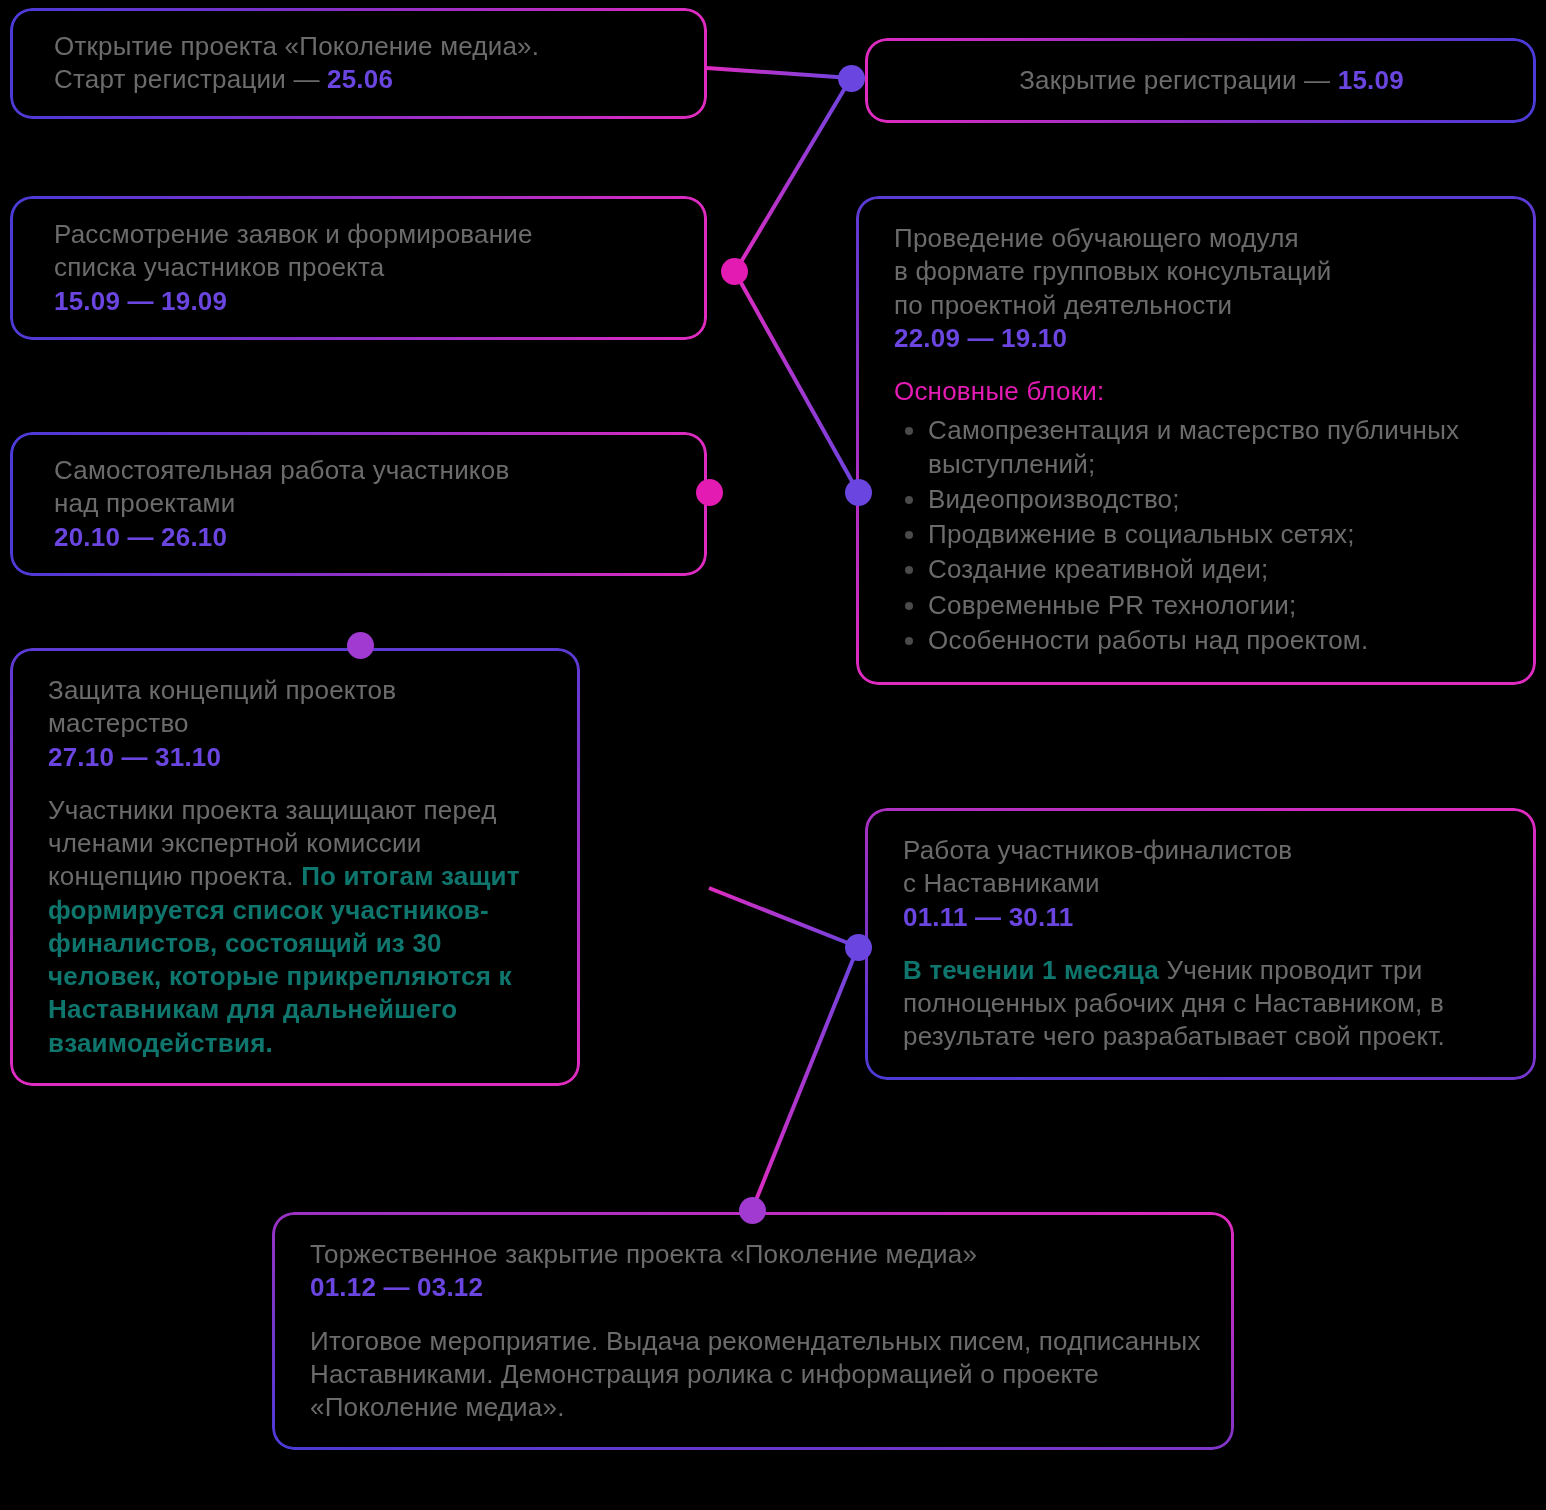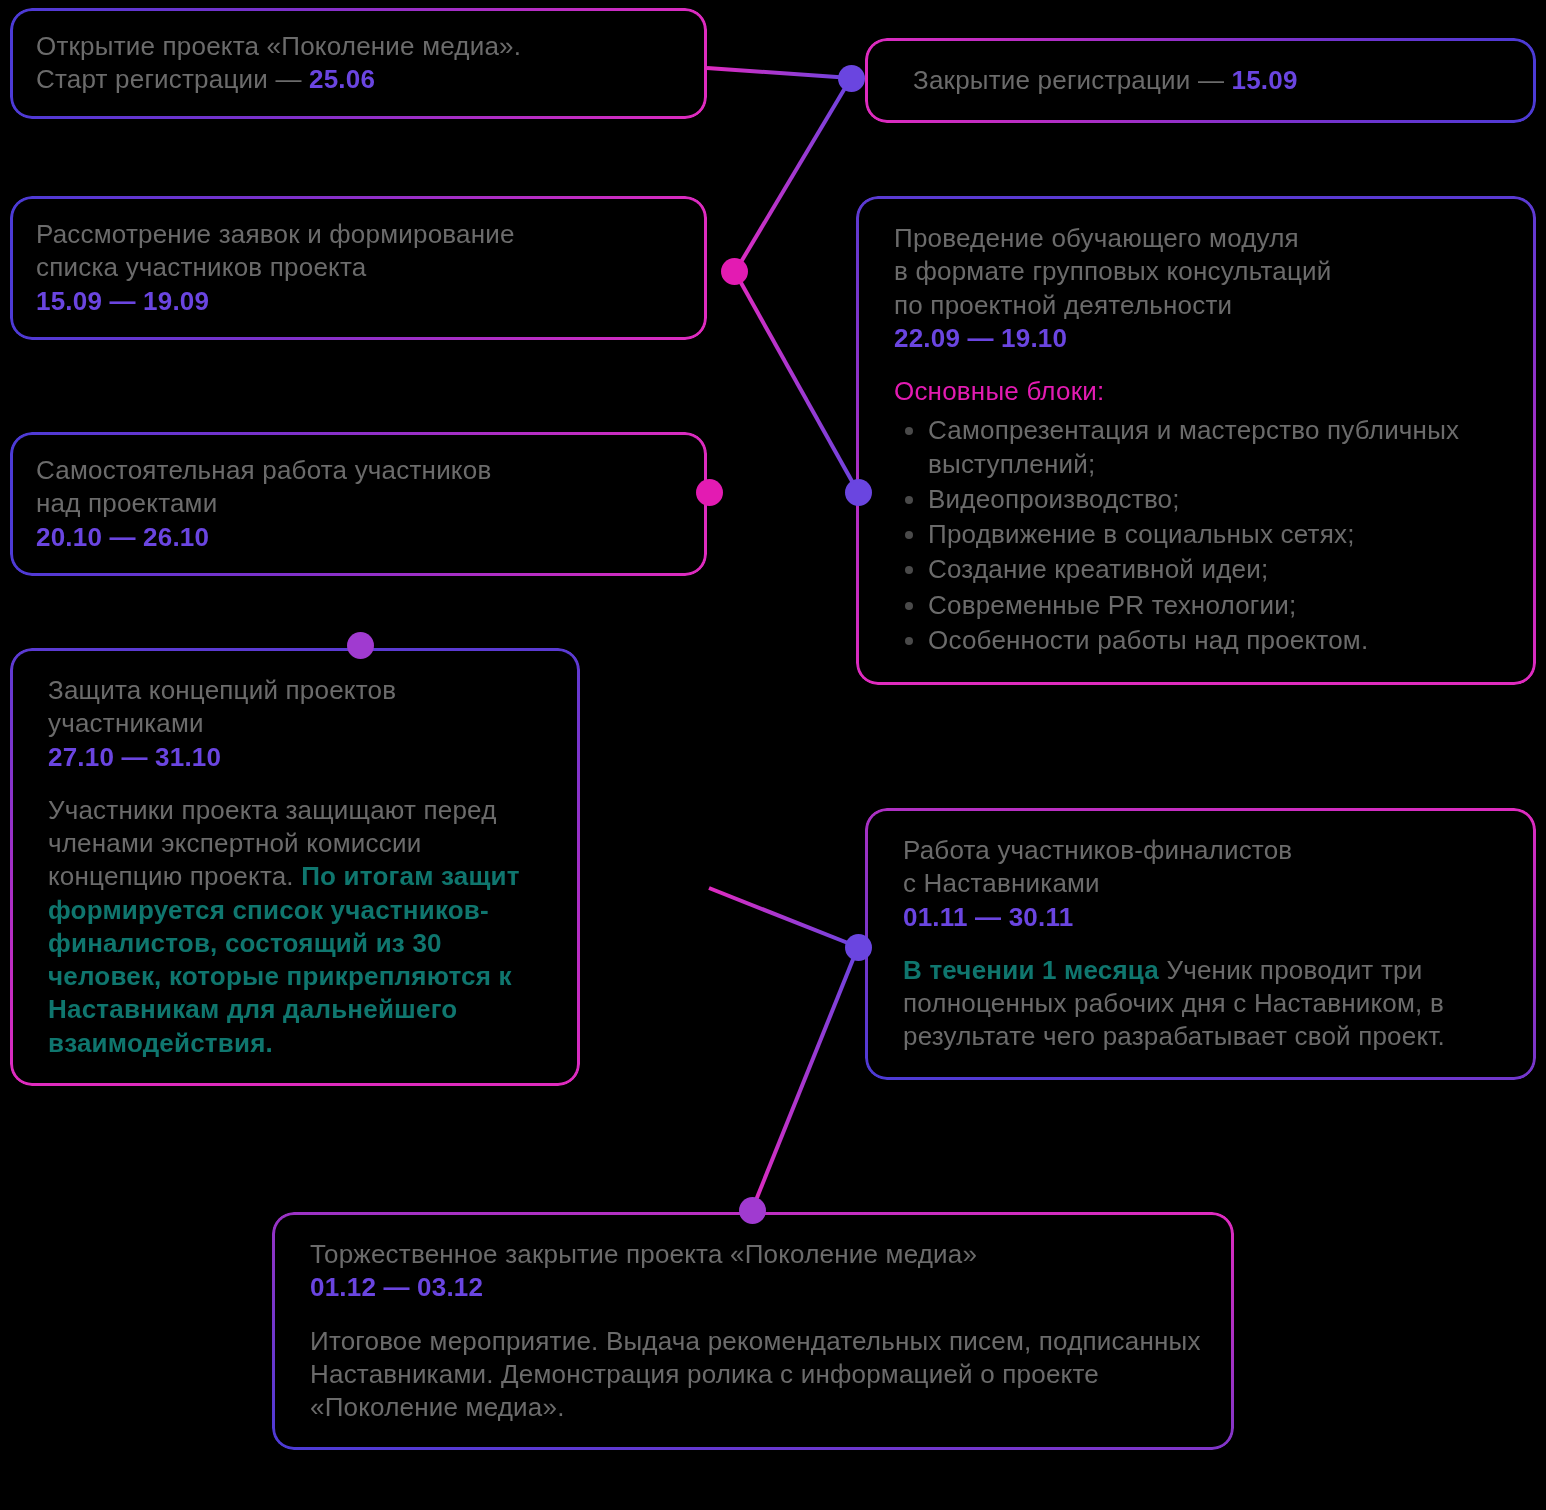--- a/index.html
+++ b/index.html
@@ -11,21 +11,21 @@
     position:relative;
     overflow:hidden;
   }
   #stage { position:absolute; inset:0; }
 
   svg.links { position:absolute; left:0; top:0; width:1546px; height:1510px; pointer-events:none; }
 
   .node {
     position:absolute;
     border-radius:22px;
-    padding:22px 26px;
+    padding:22px 44px;
     background:#000;
     font-size:26px;
     line-height:1.28;
     letter-spacing:0.2px;
   }
   
   .node::before {
     content:"";
     position:absolute;
     inset:0;
@@ -98,21 +98,21 @@
   </svg>
 
   <div class="node gA" style="left:10px; top:8px; width:697px;">
     <div>Открытие проекта «Поколение медиа».</div>
     <div>
       <span>Старт регистрации — </span><span class="date">25.06</span>
     </div>
   </div>
 
   <div class="node gB" style="left:865px; top:38px; width:671px; padding-top:26px; padding-bottom:26px;">
-    <div style="padding-left:22px;">
+    <div style="padding-left:22px;text-align:center;">
       <span>Закрытие регистрации — </span><span class="date">15.09</span>
     </div>
   </div>
 
   <div class="node gA" style="left:10px; top:196px; width:697px;">
     <div>Рассмотрение заявок и формирование</div>
     <div>списка участников проекта</div>
     <div class="date">15.09 — 19.09</div>
   </div>
 
@@ -134,21 +134,21 @@
   </div>
 
   <div class="node gA" style="left:10px; top:432px; width:697px;">
     <div>Самостоятельная работа участников</div>
     <div>над проектами</div>
     <div class="date">20.10 — 26.10</div>
   </div>
 
   <div class="node gC" style="left:10px; top:648px; width:570px; padding:26px 26px 26px 38px;">
     <div>Защита концепций проектов</div>
-    <div>участниками</div>
+    <div>мастерство</div>
     <div class="date">27.10 — 31.10</div>
     <div class="spacer"></div>
     <div>
       <span>Участники проекта защищают перед членами экспертной комиссии концепцию проекта. </span><span class="mag">По итогам защит формируется список участников-финалистов, состоящий из 30 человек, которые прикрепляются к Наставникам для дальнейшего взаимодействия.</span>
     </div>
   </div>
 
   <div class="node gD" style="left:865px; top:808px; width:671px; padding:26px 26px 26px 38px;">
     <div>Работа участников-финалистов</div>
     <div>с Наставниками</div>

